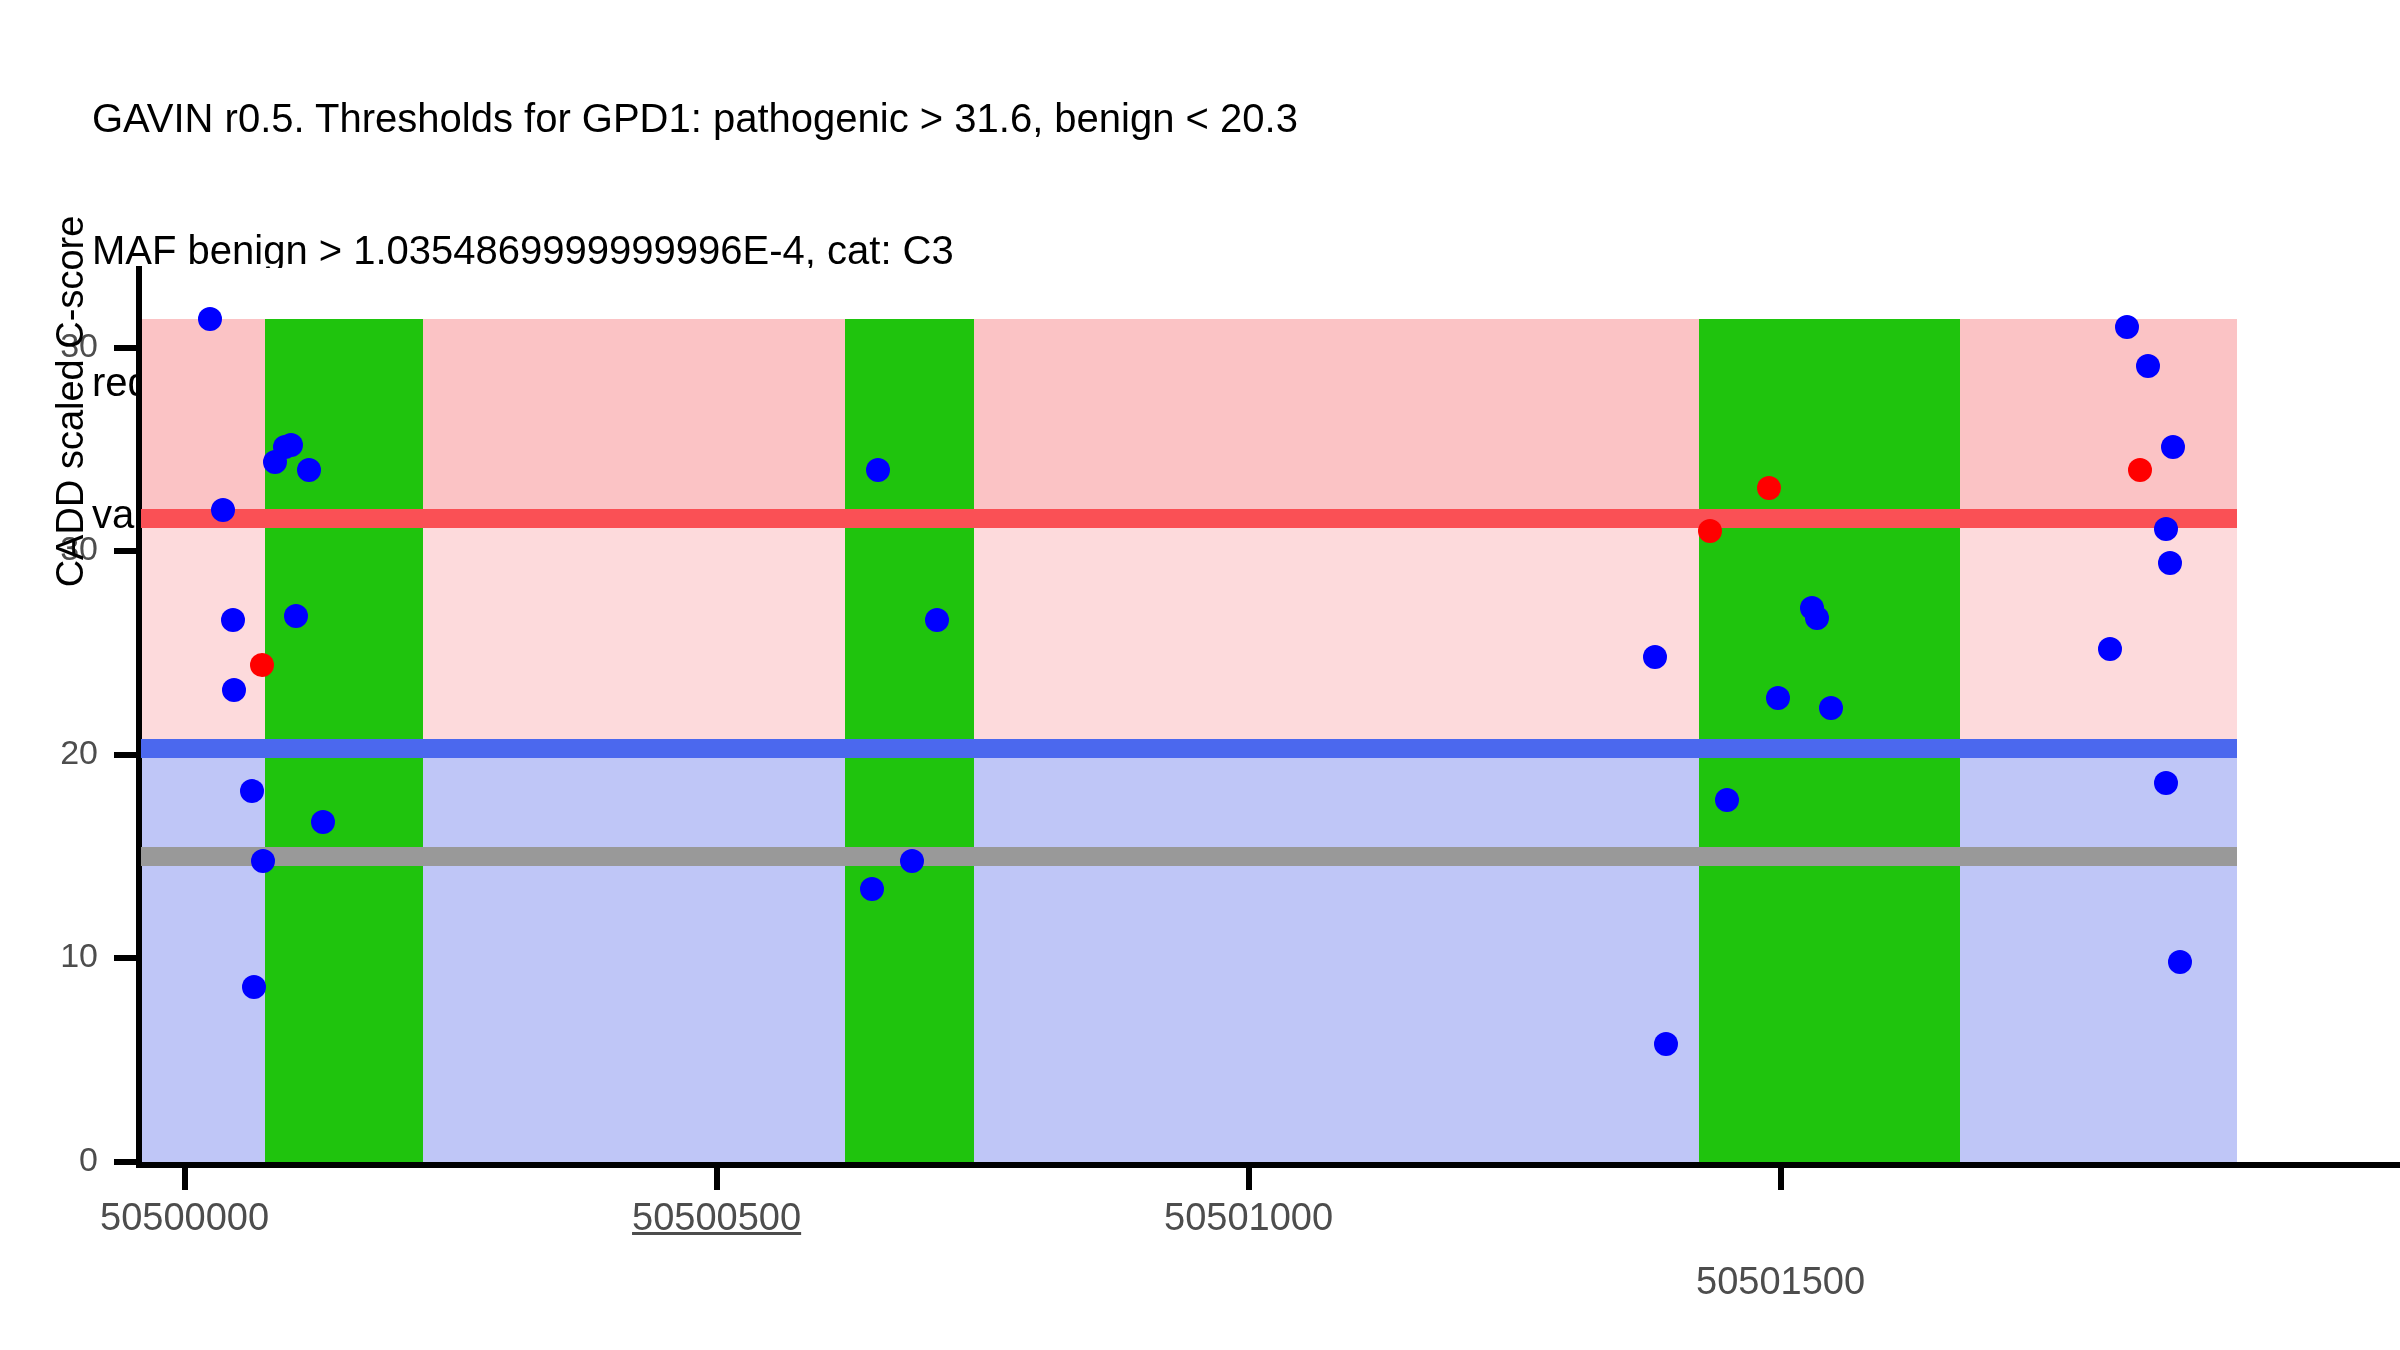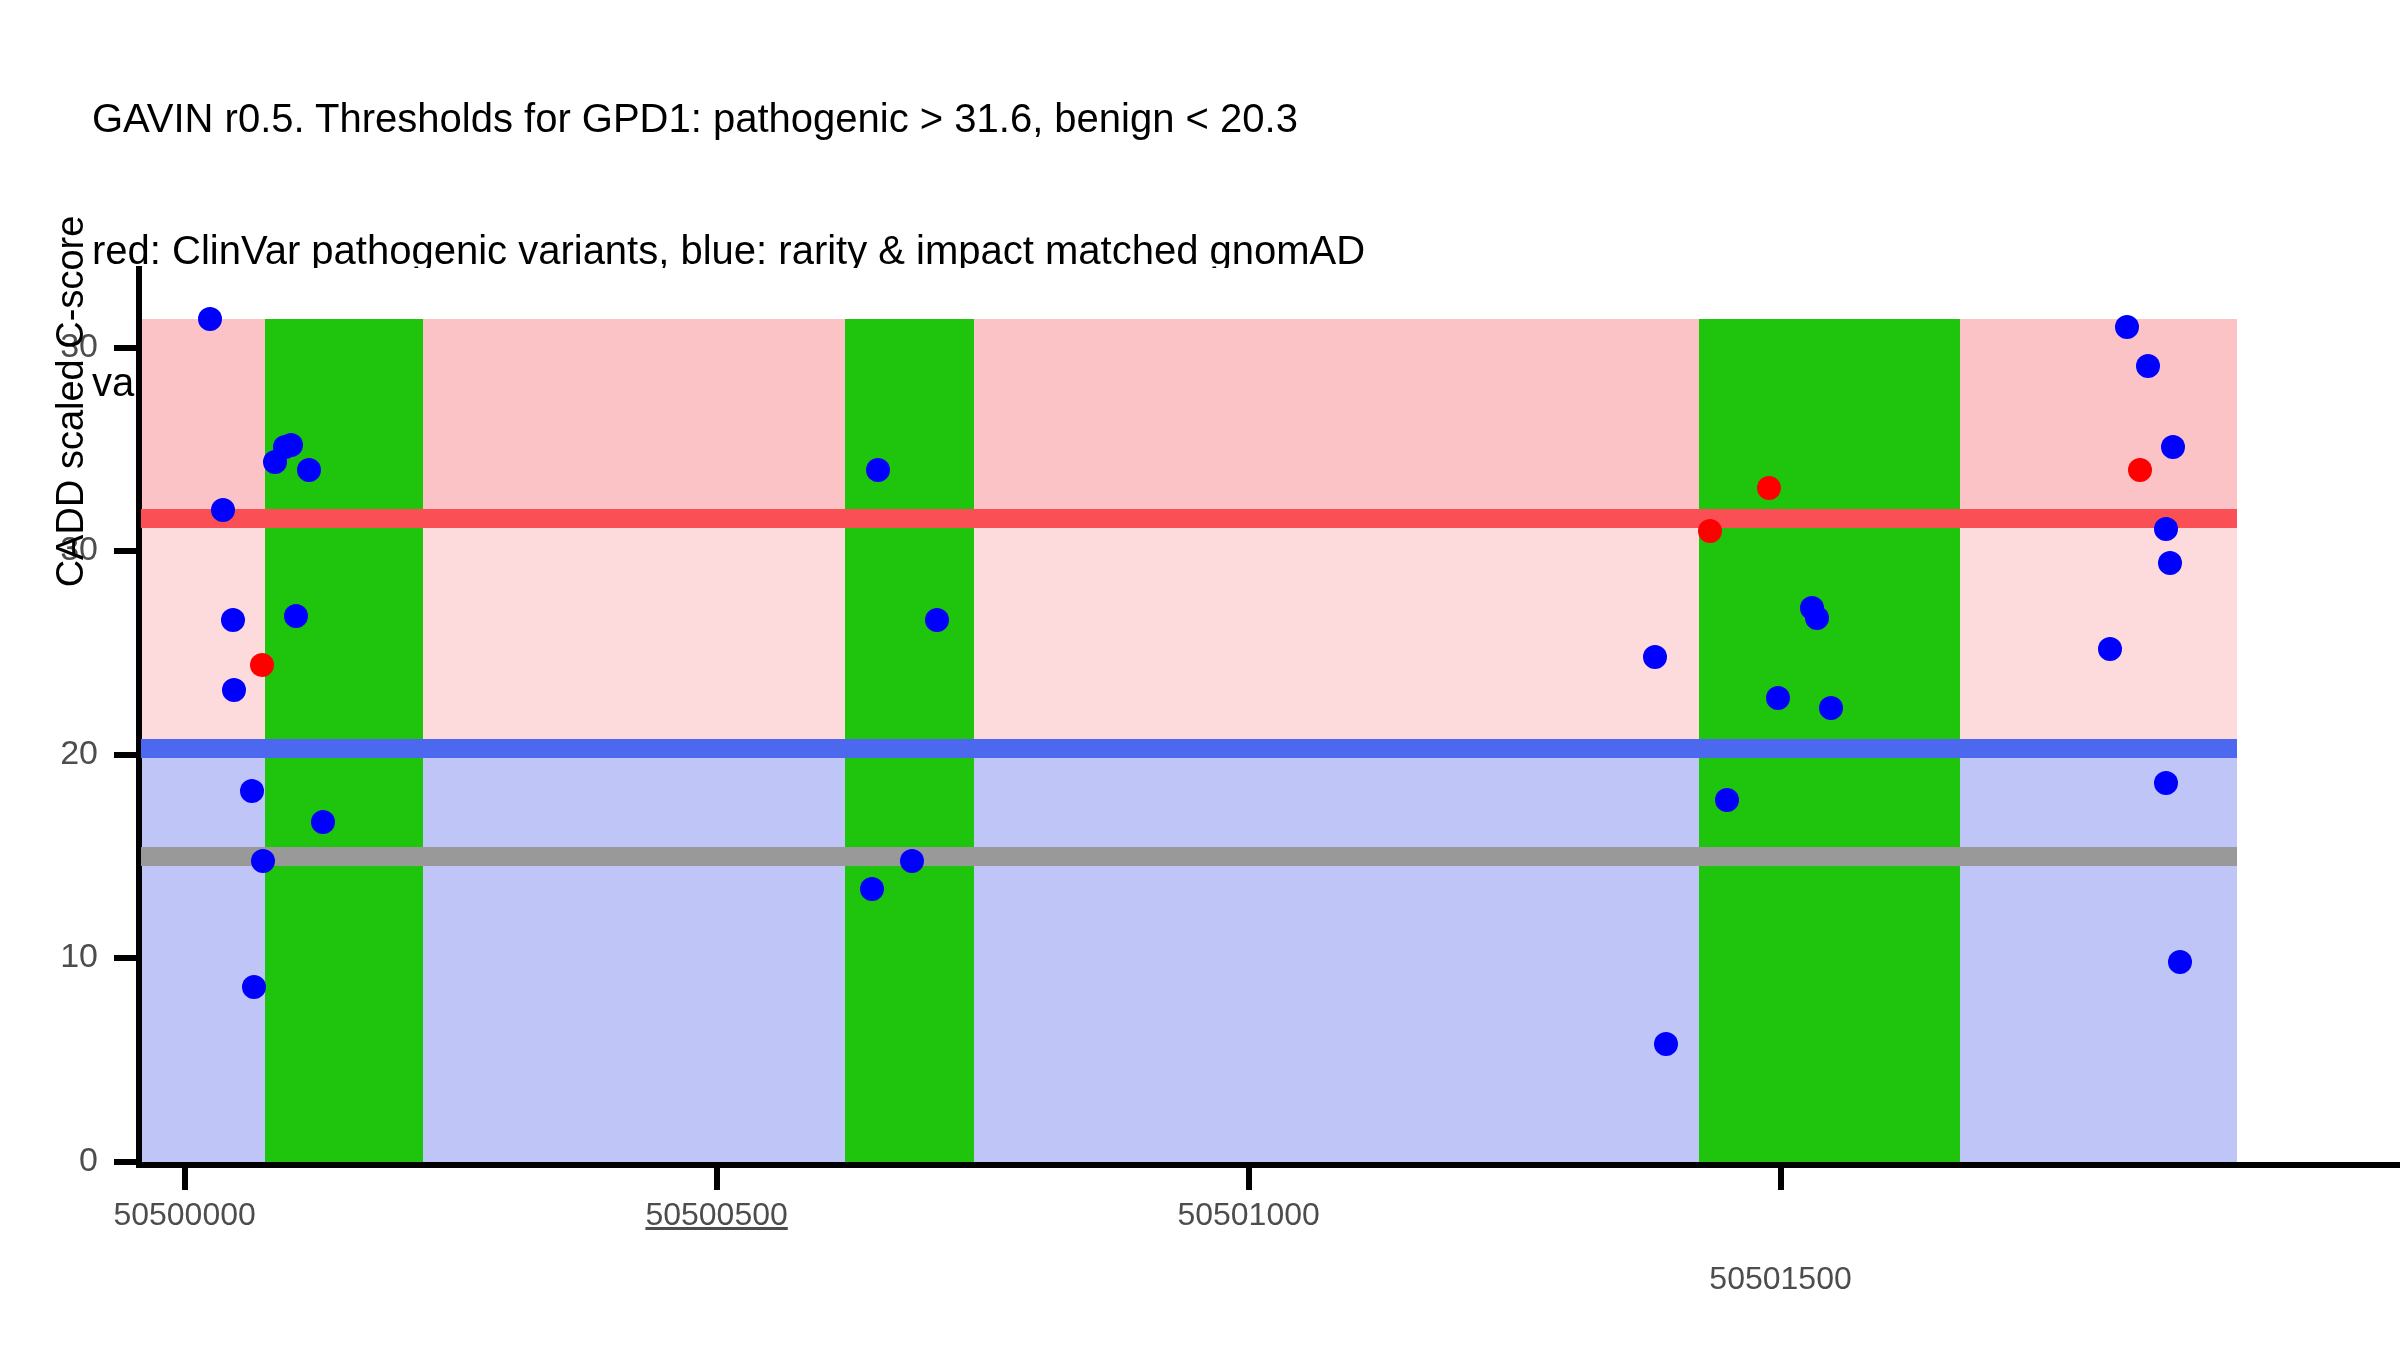--- a/index.html
+++ b/index.html
@@ -33,21 +33,21 @@
 
   .axis-line{position:absolute;background:#000000;}
   .tick{position:absolute;background:#000000;}
 
   .ytick-label{
     position:absolute;text-align:right;width:90px;
     font-size:34px;color:#4d4d4d;
   }
   .xtick-label{
     position:absolute;text-align:center;width:260px;
-    font-size:32px;color:#4d4d4d;
+    font-size:38px;color:#4d4d4d;
   }
   #y-axis-title{
     position:absolute;left:-210px;top:380px;width:560px;
     transform:rotate(-90deg);transform-origin:center center;
     text-align:center;font-size:38px;color:#000000;
     white-space:nowrap;
   }
   #x-axis-title{
     position:absolute;left:0px;top:1272px;width:2400px;
     text-align:center;font-size:38px;color:#000000;
@@ -57,20 +57,21 @@
   .pt.red{background:#ff0000;z-index:6;}
   .pt.blue{background:#0000ff;z-index:5;}
 </style>
 </head>
 <body>
 
 <div id="root">
 
   <div id="title-block">
     <span class="tline">GAVIN r0.5. Thresholds for GPD1: pathogenic &gt; 31.6, benign &lt; 20.3</span>
+    <span class="tline">MAF benign &gt; 1.0354869999999996E-4, cat: C3</span>
     <span class="tline">red: ClinVar pathogenic variants, blue: rarity &amp; impact matched gnomAD</span>
     <span class="tline">variants, green: RefSeq exons, grey: genome-wide fallback threshold</span>
   </div>
 
   <div id="plot-area">
     <div id="panel-clip">
         <div class="hband" style="top: 51px; height: 199.551px; background: rgb(251, 195, 197);"></div>
         <div class="hband" style="top: 250.551px; height: 230.094px; background: rgb(253, 218, 220);"></div>
         <div class="hband" style="top: 480.645px; height: 413.355px; background: rgb(191, 198, 247);"></div>
         <div class="vband" style="position: absolute; left: 124.483px; width: 157.466px; top: 51px; height: 843px; background: rgb(31, 196, 13); z-index: 2;"></div>

